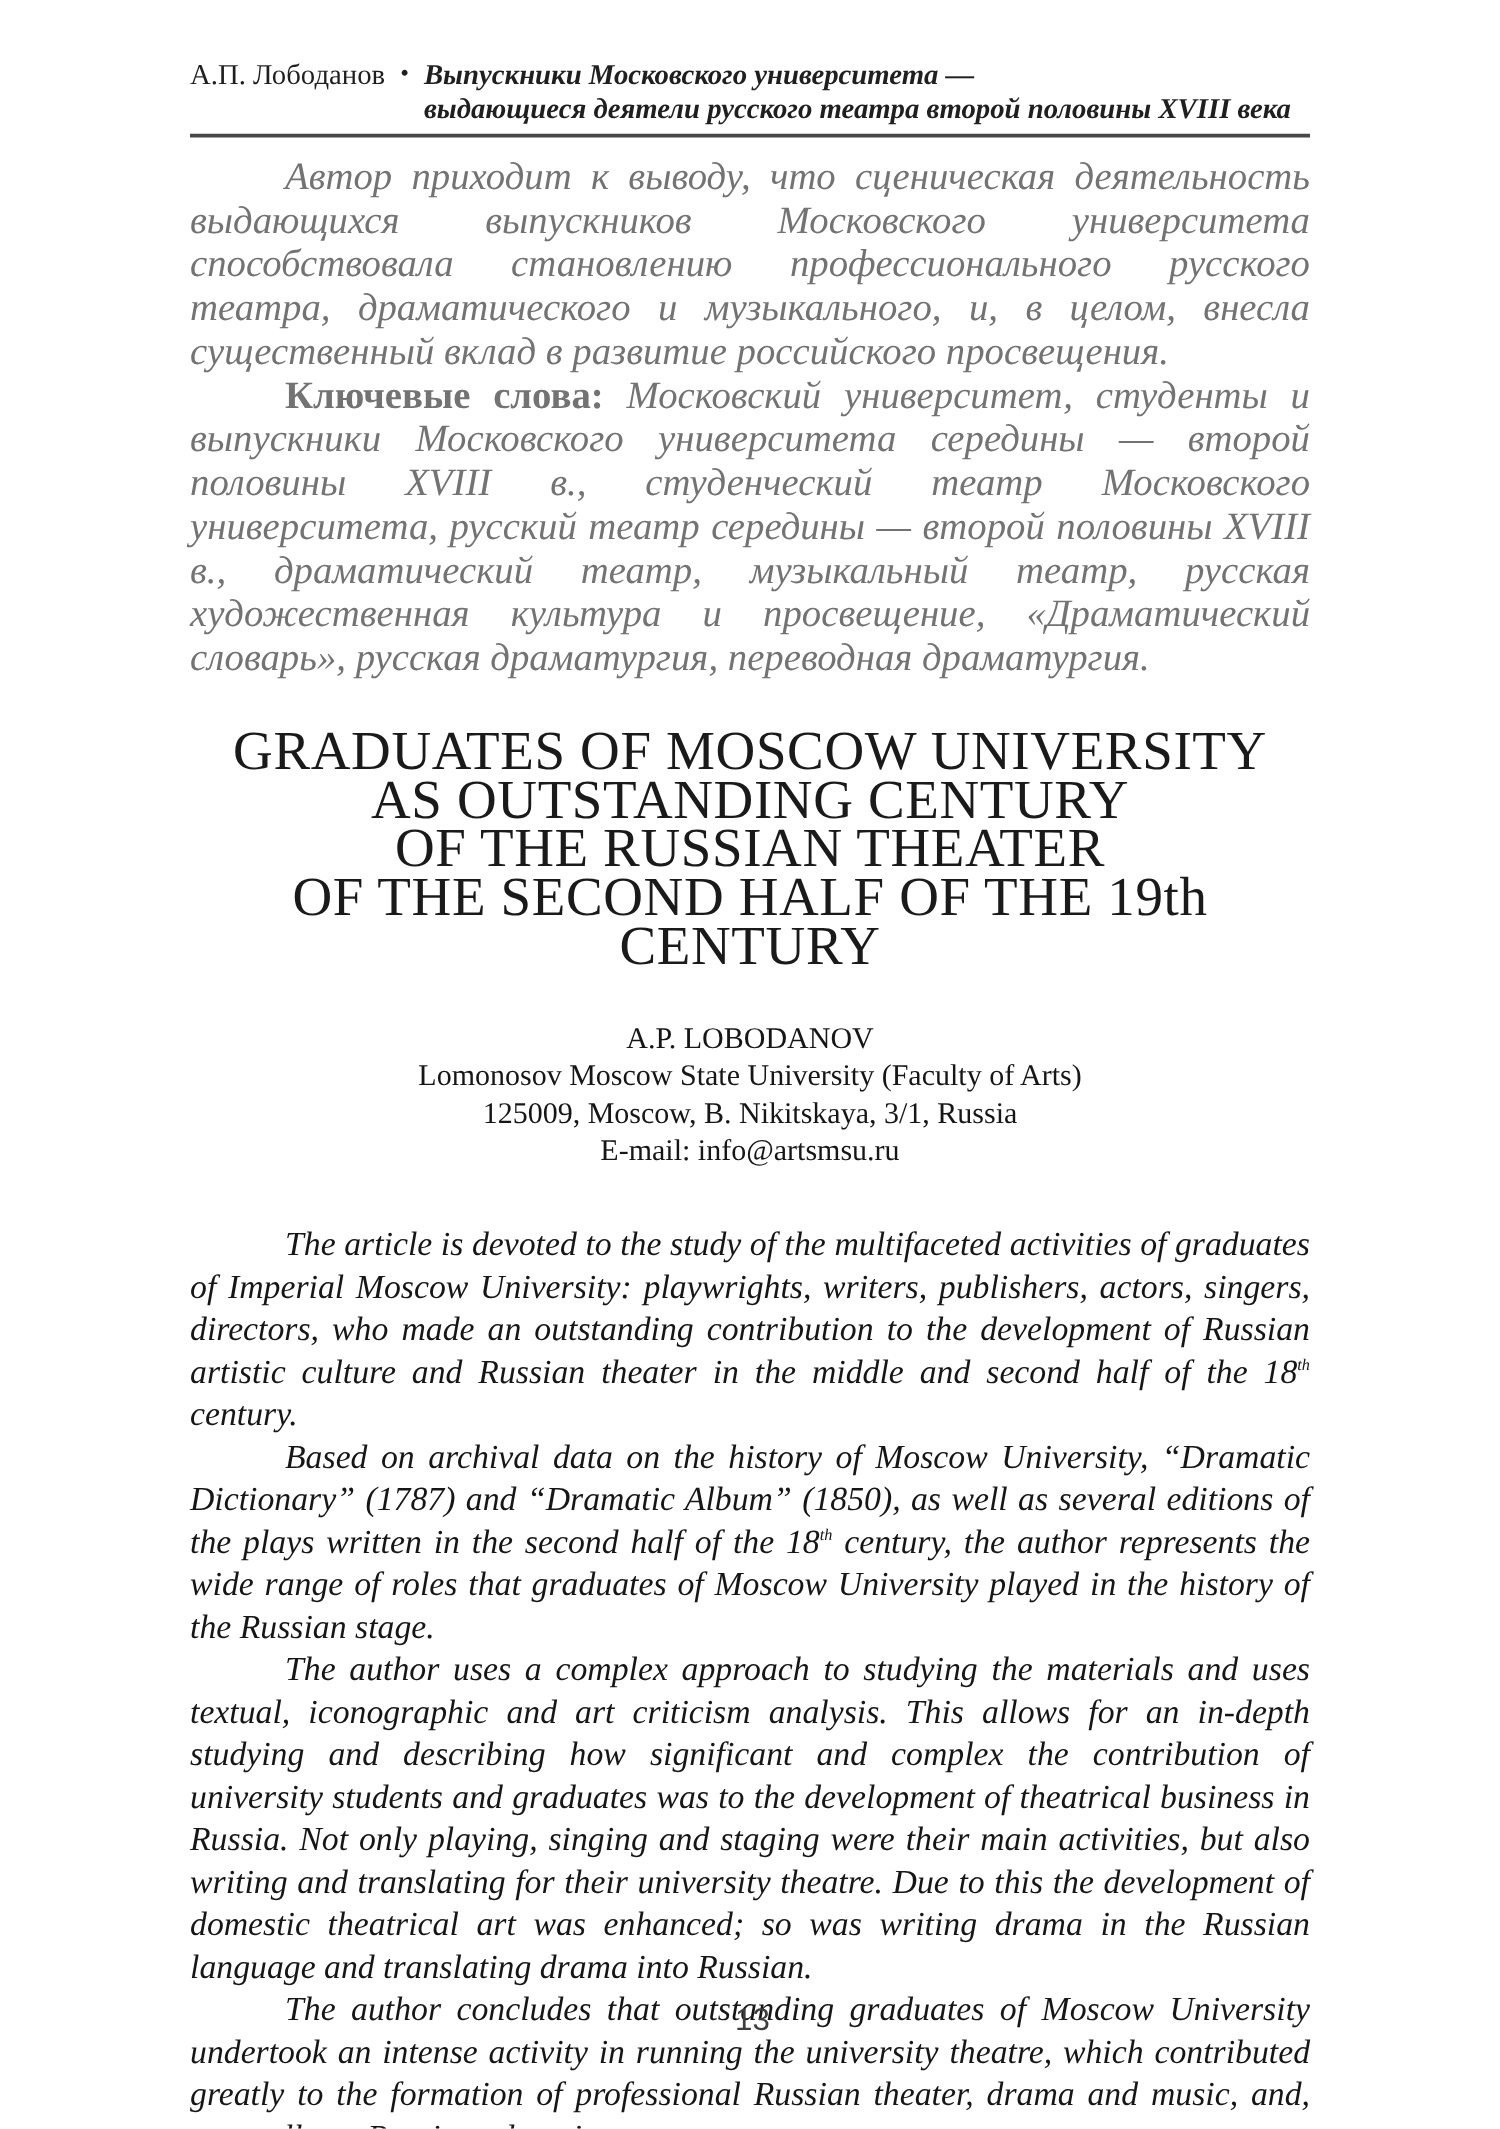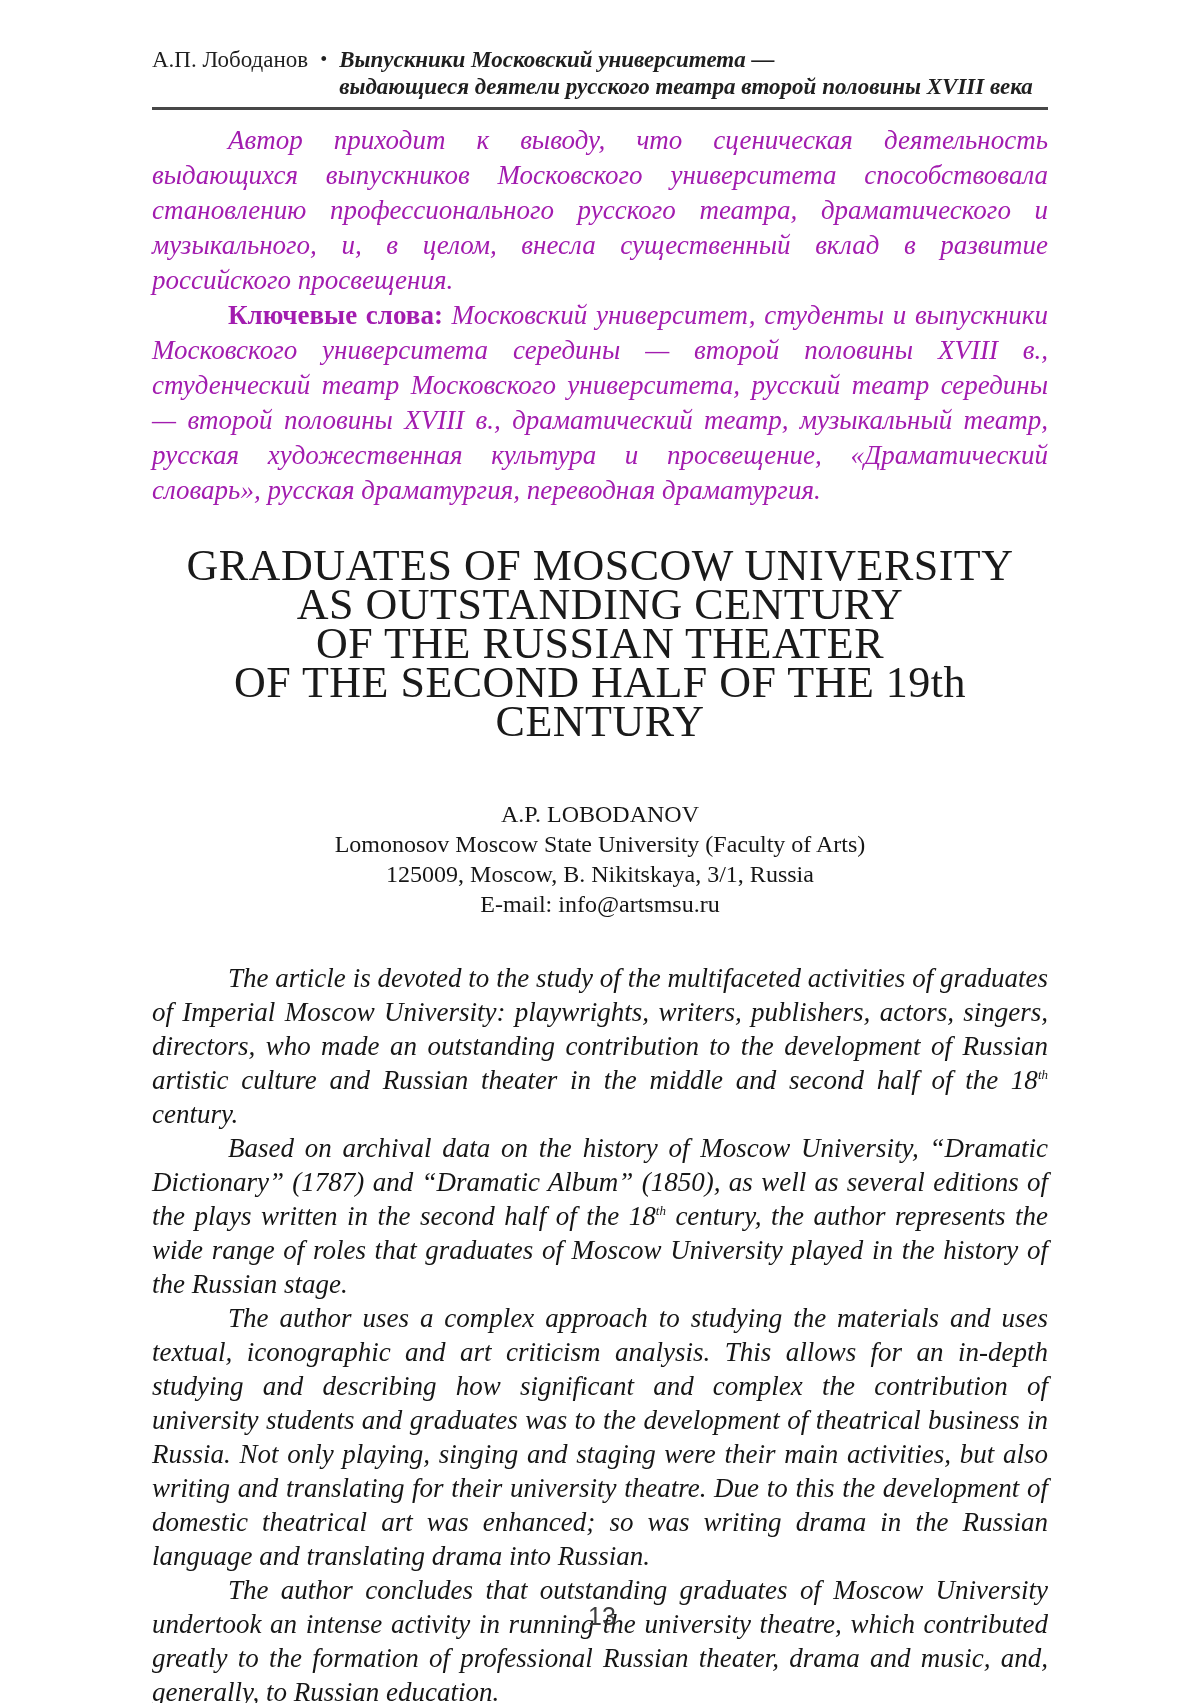--- a/index.html
+++ b/index.html
@@ -32,41 +32,41 @@
     height: 3px;
     background: #474747;
     margin-top: 7px;
   }
 
   
   .ru-block { margin-top: 13px; }
   .ru-block p {
     margin: 0;
     font-style: italic;
-    font-size: 27px;
+    font-size: 31px;
     line-height: 35px;
     text-align: justify;
     text-indent: 76px;
-    color: #a21caf;
+    color: #737373;
   }
   .kw-label { font-weight: bold; font-style: normal; }
 
   
   .en-title {
     margin-top: 38px;
     text-align: center;
     font-size: 44px;
     line-height: 39px;
     color: #1a1a1a;
     letter-spacing: 0.5px;
   }
 
   
   .author-block {
-    margin-top: 58px;
+    margin-top: 40px;
     text-align: center;
     font-size: 24px;
     line-height: 30px;
     color: #161616;
   }
 
   
   .en-abstract { margin-top: 42px; }
   .en-abstract p {
     margin: 0;
@@ -93,21 +93,21 @@
 </head>
 <body>
 
 <div class="page">
   <div class="content">
 
     <div class="running-head">
       <span class="rh-author">А.П. Лободанов</span>
       <span class="rh-bullet">•</span>
       <div class="rh-title">
-        <div>Выпускники Московский университета —</div>
+        <div>Выпускники Московского университета —</div>
         <div>выдающиеся деятели русского театра второй половины XVIII века</div>
       </div>
     </div>
 
     <div class="rule"></div>
 
     <div class="ru-block">
       <p>Автор приходит к выводу, что сценическая деятельность выдающихся выпускников Московского университета способствовала становлению профессионального русского театра, драматического и музыкального, и, в целом, внесла существенный вклад в развитие российского просвещения.</p>
       <p><span class="kw-label">Ключевые слова:</span><span> Московский университет, студенты и выпускники Московского университета середины — второй половины XVIII в., студенческий театр Московского университета, русский театр середины — второй половины XVIII в., драматический театр, музыкальный театр, русская художественная культура и просвещение, «Драматический словарь», русская драматургия, переводная драматургия.</span></p>
     </div>

